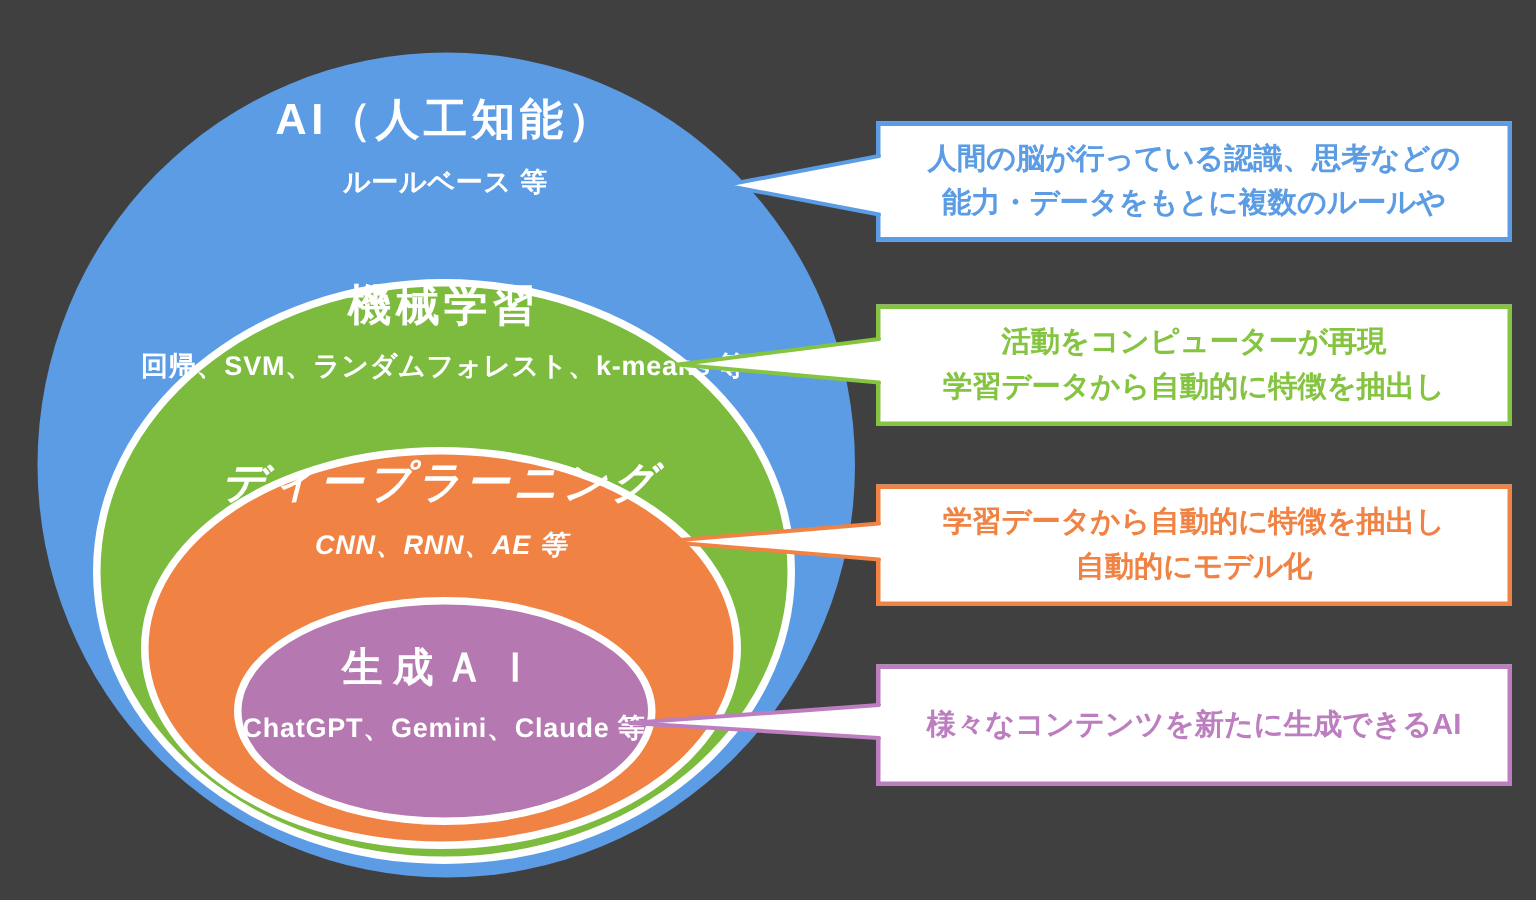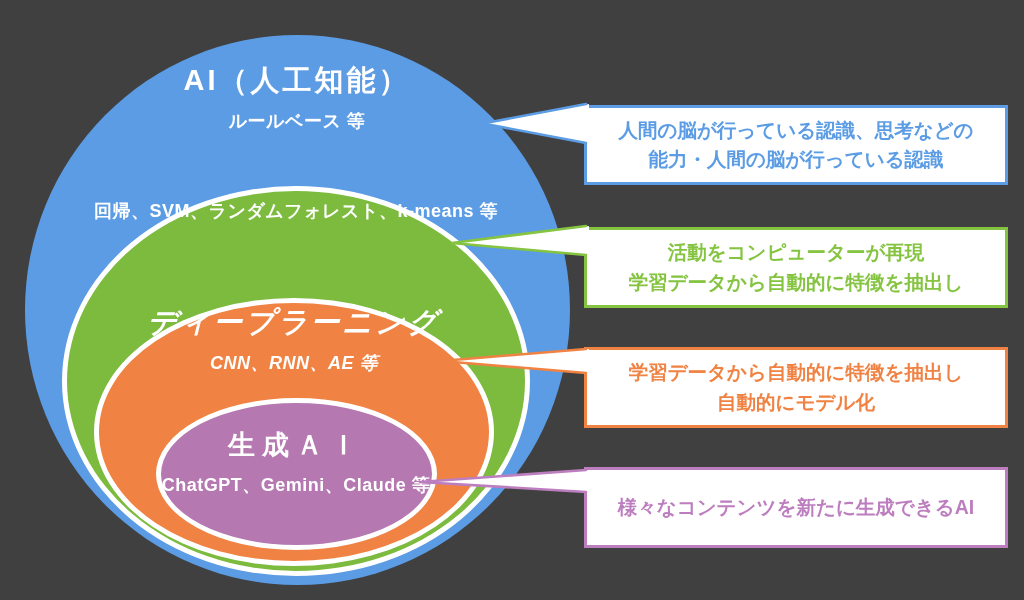--- a/index.html
+++ b/index.html
@@ -20,21 +20,21 @@
   .label-dl   {left:94px; top:306px; width:400px;font-style:italic;}
   .label-genai{left:116px;top:430px; width:360px;}
   .ring-title{font-weight:700;font-size:29px;letter-spacing:3px;line-height:1.15;}
   .label-genai .ring-title{font-size:27px;letter-spacing:7px;}
   .ring-subtitle{font-weight:700;font-size:18px;margin-top:12px;letter-spacing:0.5px;}
   .label-ml .ring-subtitle{margin-top:11px;}
 
   
   .callout{position:absolute;left:584px;width:424px;box-sizing:border-box;background:#ffffff;
            display:flex;flex-direction:column;justify-content:center;align-items:center;
-           text-align:center;font-weight:700;font-size:19.5px;line-height:1.5;margin-top:24px;}
+           text-align:center;font-weight:700;font-size:19.5px;line-height:1.5;}
   .callout-ai   {top:81px; height:80px;border:3px solid #5b9ce4;color:#5b9ce4;}
   .callout-ml   {top:203px;height:81px;border:3px solid #85c440;color:#85c440;}
   .callout-dl   {top:323px;height:81px;border:3px solid #f08343;color:#f08343;}
   .callout-genai{top:443px;height:81px;border:3px solid #bd7ec0;color:#bd7ec0;}
   .callout .line{display:block;}
 
   
   .connector-svg{position:absolute;left:0;top:0;width:1024px;height:600px;pointer-events:none;}
 </style>
 </head>
@@ -45,34 +45,35 @@
   <div class="ring ring-ai"></div>
   <div class="ring ring-ml"></div>
   <div class="ring ring-dl"></div>
   <div class="ring ring-genai"></div>
 
   <div class="ring-label label-ai">
     <div class="ring-title">AI（人工知能）</div>
     <div class="ring-subtitle">ルールベース 等</div>
   </div>
   <div class="ring-label label-ml">
+    <div class="ring-title">機械学習</div>
     <div class="ring-subtitle">回帰、SVM、ランダムフォレスト、k-means 等</div>
   </div>
   <div class="ring-label label-dl">
     <div class="ring-title">ディープラーニング</div>
     <div class="ring-subtitle">CNN、RNN、AE 等</div>
   </div>
   <div class="ring-label label-genai">
     <div class="ring-title">生成ＡＩ</div>
     <div class="ring-subtitle">ChatGPT、Gemini、Claude 等</div>
   </div>
 
   <div class="callout callout-ai">
     <span class="line">人間の脳が行っている認識、思考などの</span>
-    <span class="line">能力・人間の脳が行っている認識</span>
+    <span class="line">能力・データをもとに複数のルールや</span>
   </div>
   <div class="callout callout-ml">
     <span class="line">活動をコンピューターが再現</span>
     <span class="line">学習データから自動的に特徴を抽出し</span>
   </div>
   <div class="callout callout-dl">
     <span class="line">学習データから自動的に特徴を抽出し</span>
     <span class="line">自動的にモデル化</span>
   </div>
   <div class="callout callout-genai">

